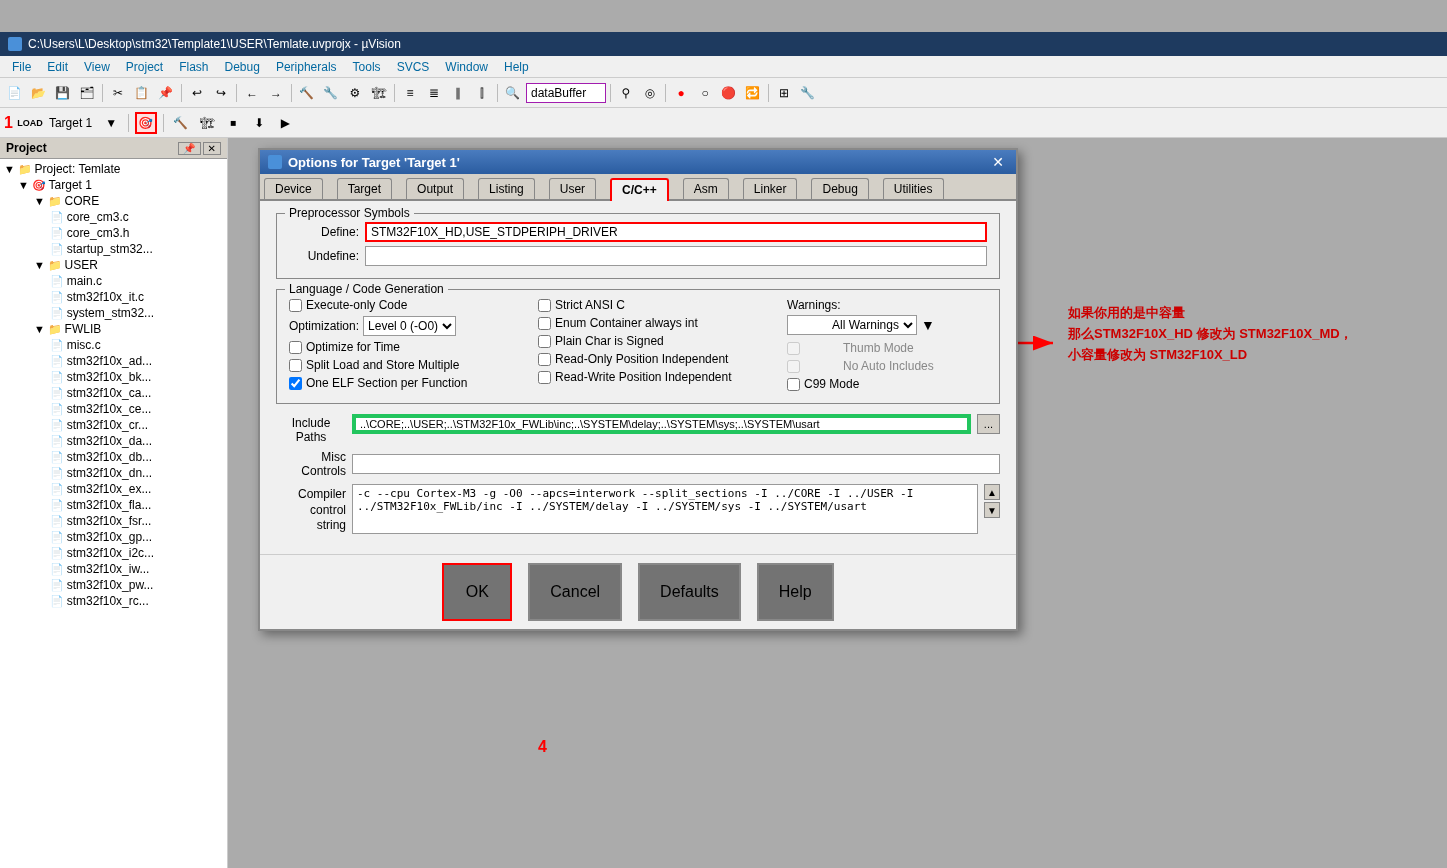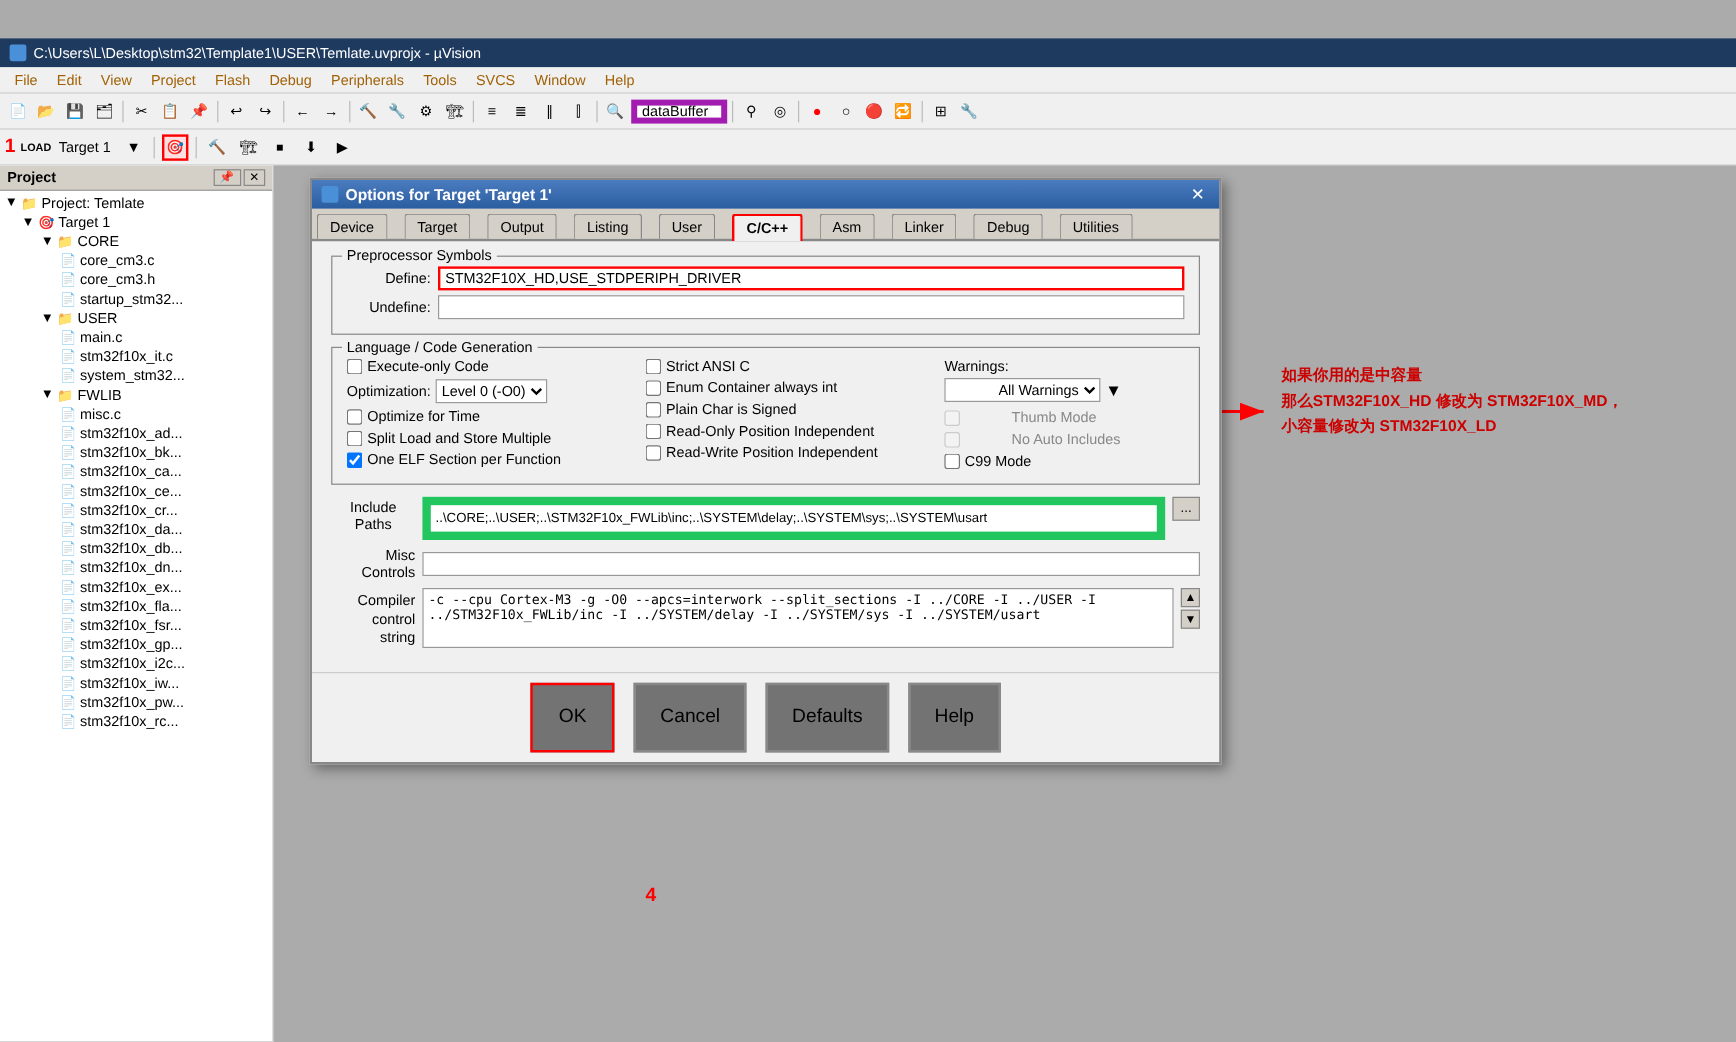--- a/index.html
+++ b/index.html
@@ -38,21 +38,21 @@
       border-bottom: 1px solid #ccc;
       display: flex;
       align-items: center;
       height: 22px;
       padding: 0 4px;
     }
     .menu-item {
       padding: 2px 8px;
       cursor: pointer;
       font-size: 12px;
-      color: #a16207;
+      color: #0369a1;
     }
 
     
     .toolbar {
       background: #f0f0f0;
       border-bottom: 1px solid #ccc;
       display: flex;
       align-items: center;
       height: 30px;
       padding: 0 4px;
@@ -310,25 +310,25 @@
       gap: 6px;
     }
     .include-label {
       width: 70px;
       text-align: center;
       font-size: 12px;
       padding-top: 2px;
     }
     .include-input {
       flex: 1;
-      border: 7px solid #22c55e;
+      border: 4px solid #22c55e;
       padding: 2px 4px;
       font-size: 11px;
       background: white;
-      height: 36px;
+      height: 20px;
       overflow: hidden;
     }
     .browse-btn {
       padding: 1px 6px;
       font-size: 11px;
       border: 1px solid #888;
       background: #d4d0c8;
       cursor: pointer;
       height: 20px;
     }
@@ -472,21 +472,21 @@
   <button class="toolbar-btn">🔧</button>
   <button class="toolbar-btn">⚙</button>
   <button class="toolbar-btn">🏗</button>
   <div class="toolbar-sep"></div>
   <button class="toolbar-btn">≡</button>
   <button class="toolbar-btn">≣</button>
   <button class="toolbar-btn">∥</button>
   <button class="toolbar-btn">⫿</button>
   <div class="toolbar-sep"></div>
   <button class="toolbar-btn">🔍</button>
-  <div style="border:5px solid #a21caf; background:white; padding:1px 4px; font-size:12px; min-width:80px; height:20px; display:inline-flex; align-items:center;">
+  <div style="border:1px solid #a21caf; background:white; padding:1px 4px; font-size:12px; min-width:80px; height:20px; display:inline-flex; align-items:center;">
     <span>dataBuffer</span>
   </div>
   <div class="toolbar-sep"></div>
   <button class="toolbar-btn">⚲</button>
   <button class="toolbar-btn">◎</button>
   <div class="toolbar-sep"></div>
   <button class="toolbar-btn" style="color:red;">●</button>
   <button class="toolbar-btn">○</button>
   <button class="toolbar-btn" style="color:red;">🔴</button>
   <button class="toolbar-btn">🔁</button>

